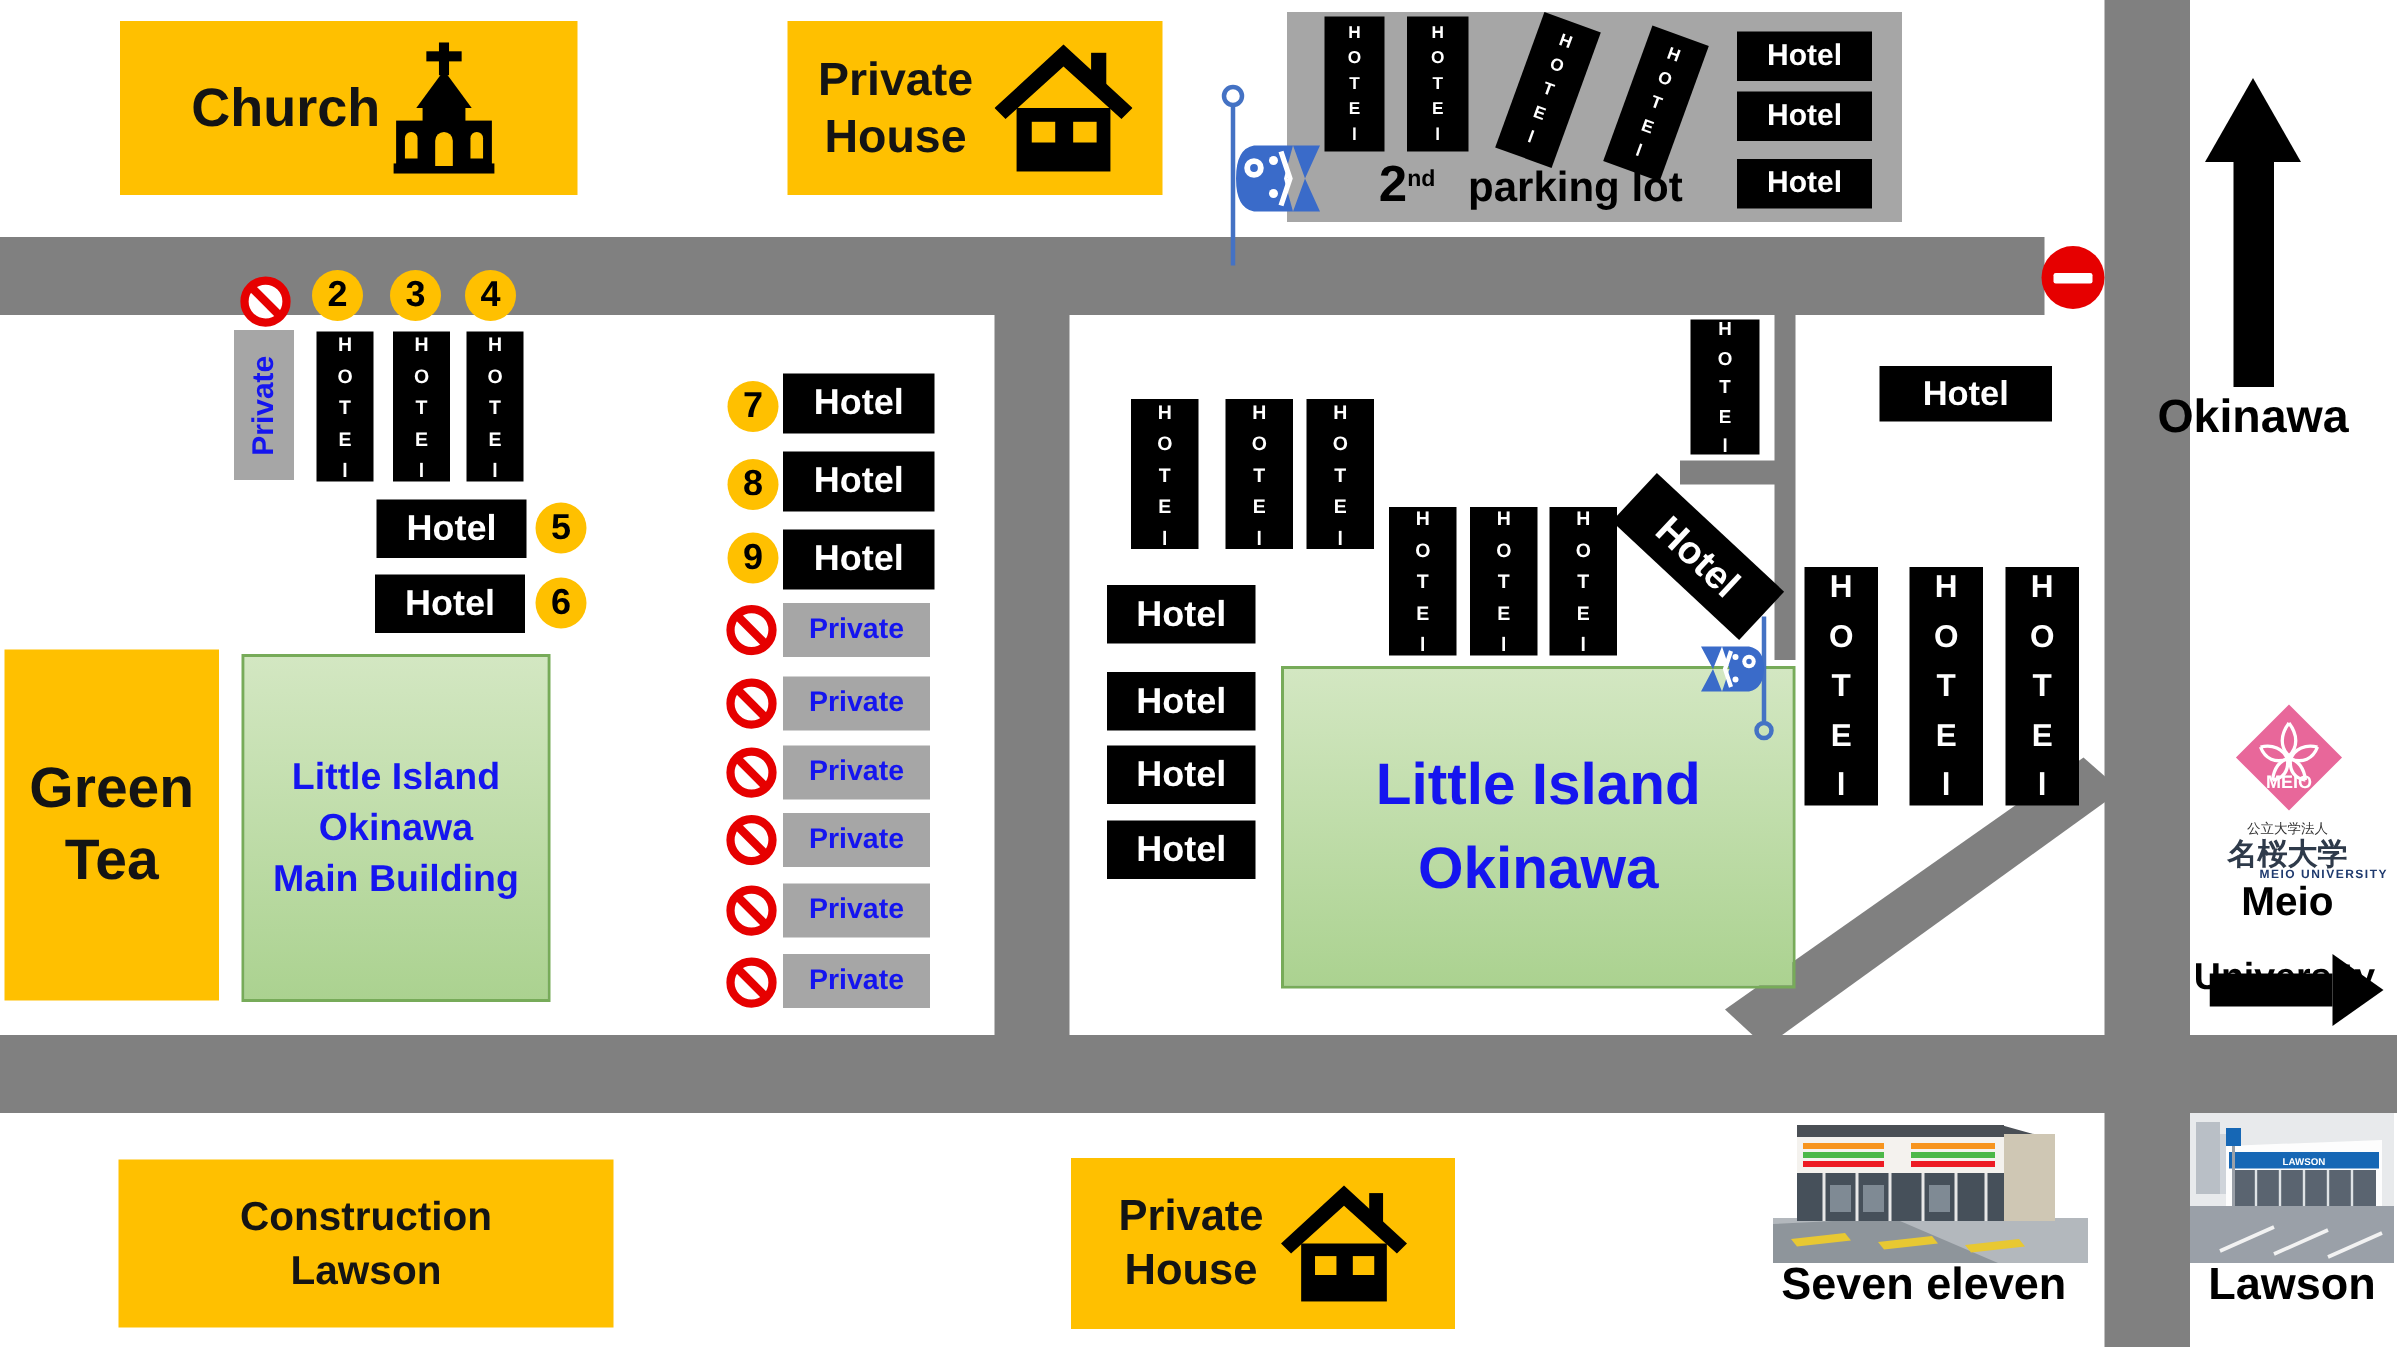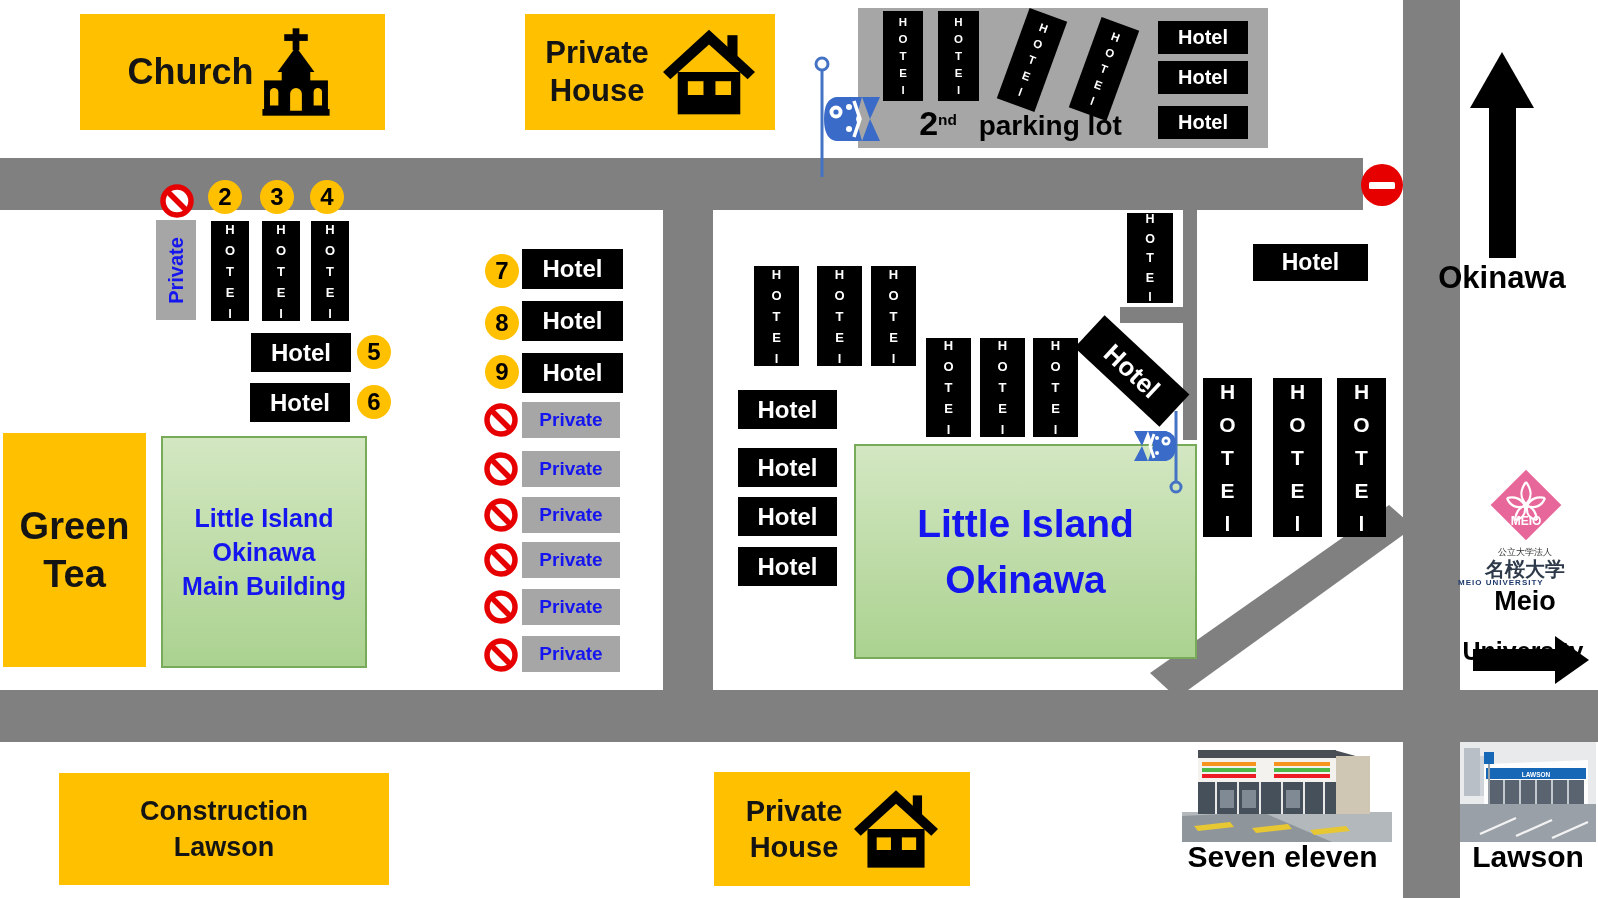--- a/index.html
+++ b/index.html
@@ -421,29 +421,29 @@
     <path d="M39,16 C33,24 33,32 39,38 C45,32 45,24 39,16"></path>
     <path d="M20,32 C28,30 35,33 38,40 C30,43 23,40 20,32"></path>
     <path d="M58,32 C50,30 43,33 40,40 C48,43 55,40 58,32"></path>
     <path d="M28,54 C29,46 33,41 38,40 C39,48 35,53 28,54"></path>
     <path d="M50,54 C49,46 45,41 40,40 C39,48 43,53 50,54"></path>
   </g>
   <text x="39" y="59" text-anchor="middle" fill="#fff" font-size="12" font-weight="bold" font-family="Liberation Sans, sans-serif">MEIO</text>
 </svg>
 <div class="abs" style="left:1462px;top:546px;width:126px;font-size:9px;color:#333;text-align:center">公立大学法人</div>
 <div class="abs" style="left:1458px;top:556px;width:134px;font-size:20px;font-weight:bold;color:#2e3a4a;text-align:center">名桜大学</div>
-<div class="abs" style="left:1458px;top:578px;width:134px;font-size:8px;font-weight:bold;color:#1f3a6e;text-align:left;letter-spacing:1px">MEIO UNIVERSITY</div>
+<div class="abs" style="left:1458px;top:578px;width:134px;font-size:8px;font-weight:bold;color:#1f3a6e;text-align:right;letter-spacing:1px">MEIO UNIVERSITY</div>
 <div class="abs bluetxt" style="left:1458px;top:586px;width:134px;font-size:27px">Meio</div>
 <div class="abs bluetxt" style="left:1448px;top:637px;width:150px;font-size:25px">University</div>
 <svg class="abs" style="left:1473px;top:634px" width="118" height="52" viewBox="0 0 118 52">
   <rect x="0" y="15" width="82" height="22" fill="#000"></rect>
   <polygon points="82,2 82,50 116,26" fill="#000"></polygon>
 </svg>
 
-<div class="abs yellow col" style="left:59px;top:773px;width:330px;height:112px;font-size:27px;line-height:36px">
+<div class="abs yellow col" style="left:79px;top:773px;width:330px;height:112px;font-size:27px;line-height:36px">
   <span>Construction</span>
   <span>Lawson</span>
 </div>
 
 <div class="abs yellow" style="left:714px;top:772px;width:256px;height:114px;gap:12px">
   <div class="col" style="font-size:29px;line-height:36px">
     <span>Private</span>
     <span>House</span>
   </div>
   <svg width="84" height="78" viewBox="0 0 100 92">

